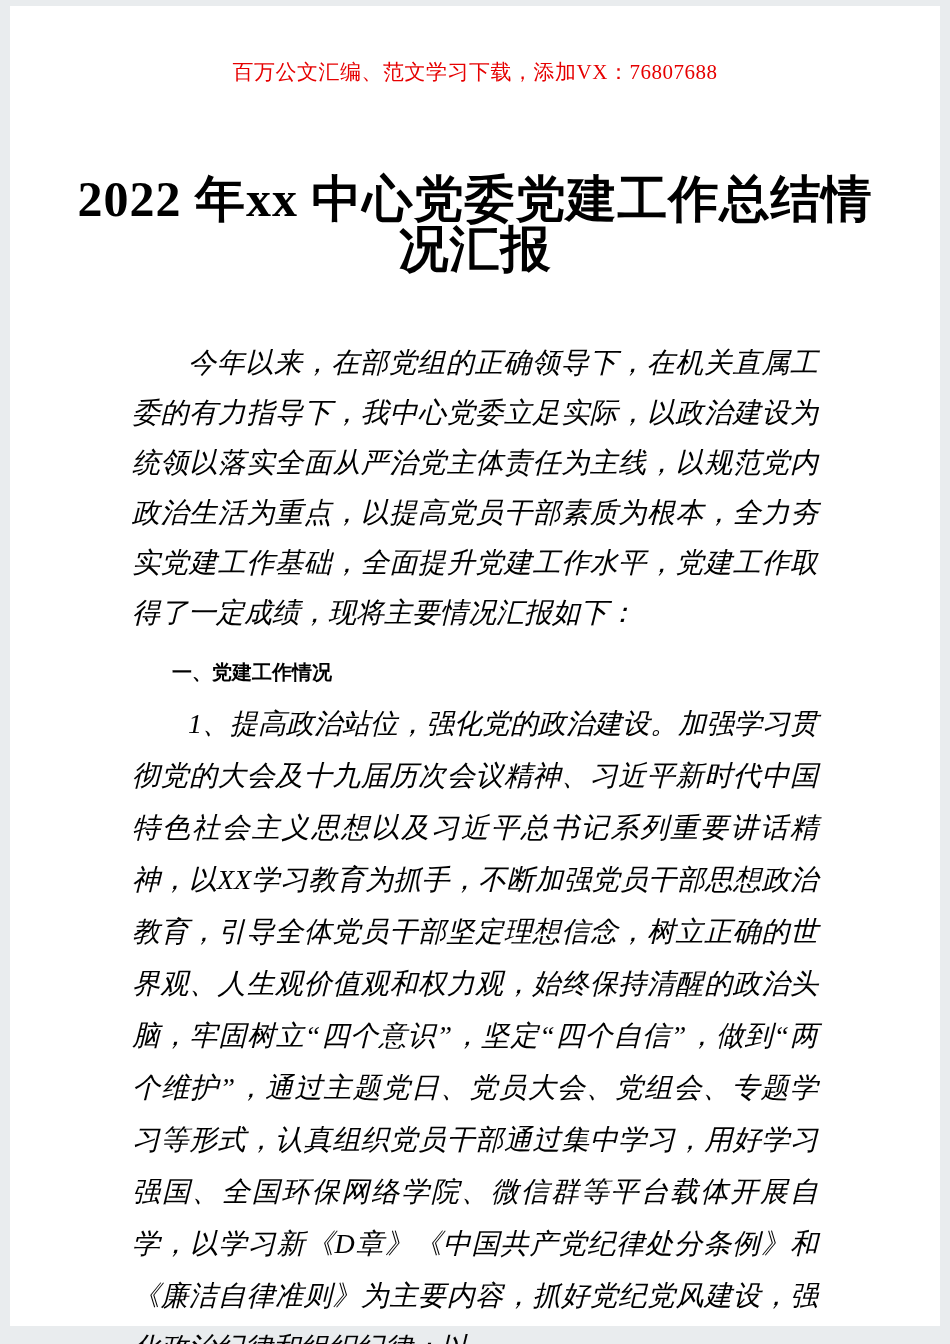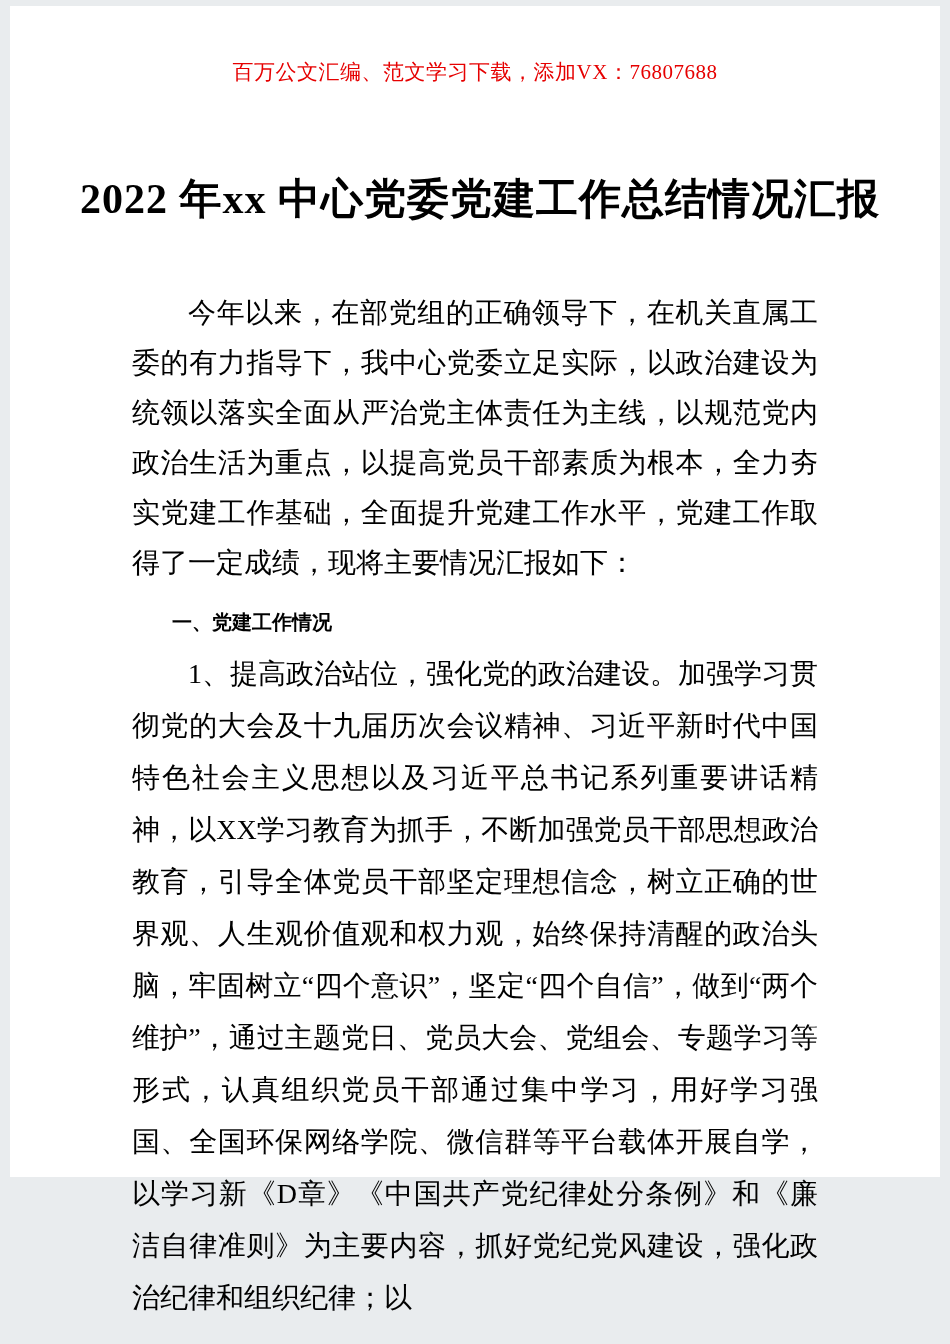--- a/index.html
+++ b/index.html
@@ -12,55 +12,56 @@
     background: #e9ecee;
     position: relative;
     overflow: hidden;
     font-family: "Liberation Serif", serif;
   }
   .page {
     position: absolute;
     left: 10px;
     top: 6px;
     width: 930px;
-    height: 1171px;
+    height: 1320px;
     background: #ffffff;
     box-sizing: border-box;
   }
   .notice {
     margin-top: 52px;
     text-align: center;
     font-size: 21px;
     line-height: 28px;
     color: var(--notice_red, #e60000);
     font-family: "Liberation Serif", serif;
     letter-spacing: 0.5px;
   }
   .doc-title {
     margin: 88px 60px 0 60px;
-    text-align: right;
-    font-size: 42px;
+    text-align: center;
+    font-size: 50px;
     line-height: 50px;
     font-weight: 700;
     color: var(--text_black, #000000);
     font-family: "Liberation Serif", serif;
     letter-spacing: 1px;
   }
   .content {
     padding: 0 122px 0 122px;
     color: var(--text_black, #000000);
   }
   .body-para {
     margin: 0;
     font-size: 28px;
     line-height: 50px;
     text-align: justify;
     text-justify: inter-ideograph;
     text-indent: 2em;
     word-break: break-all;
+    font-style: italic;
   }
   .para-first {
     margin-top: 64px;
   }
   .section-heading {
     margin: 8px 0 0 0;
     font-size: 20px;
     line-height: 52px;
     font-weight: 700;
     text-indent: 2em;

